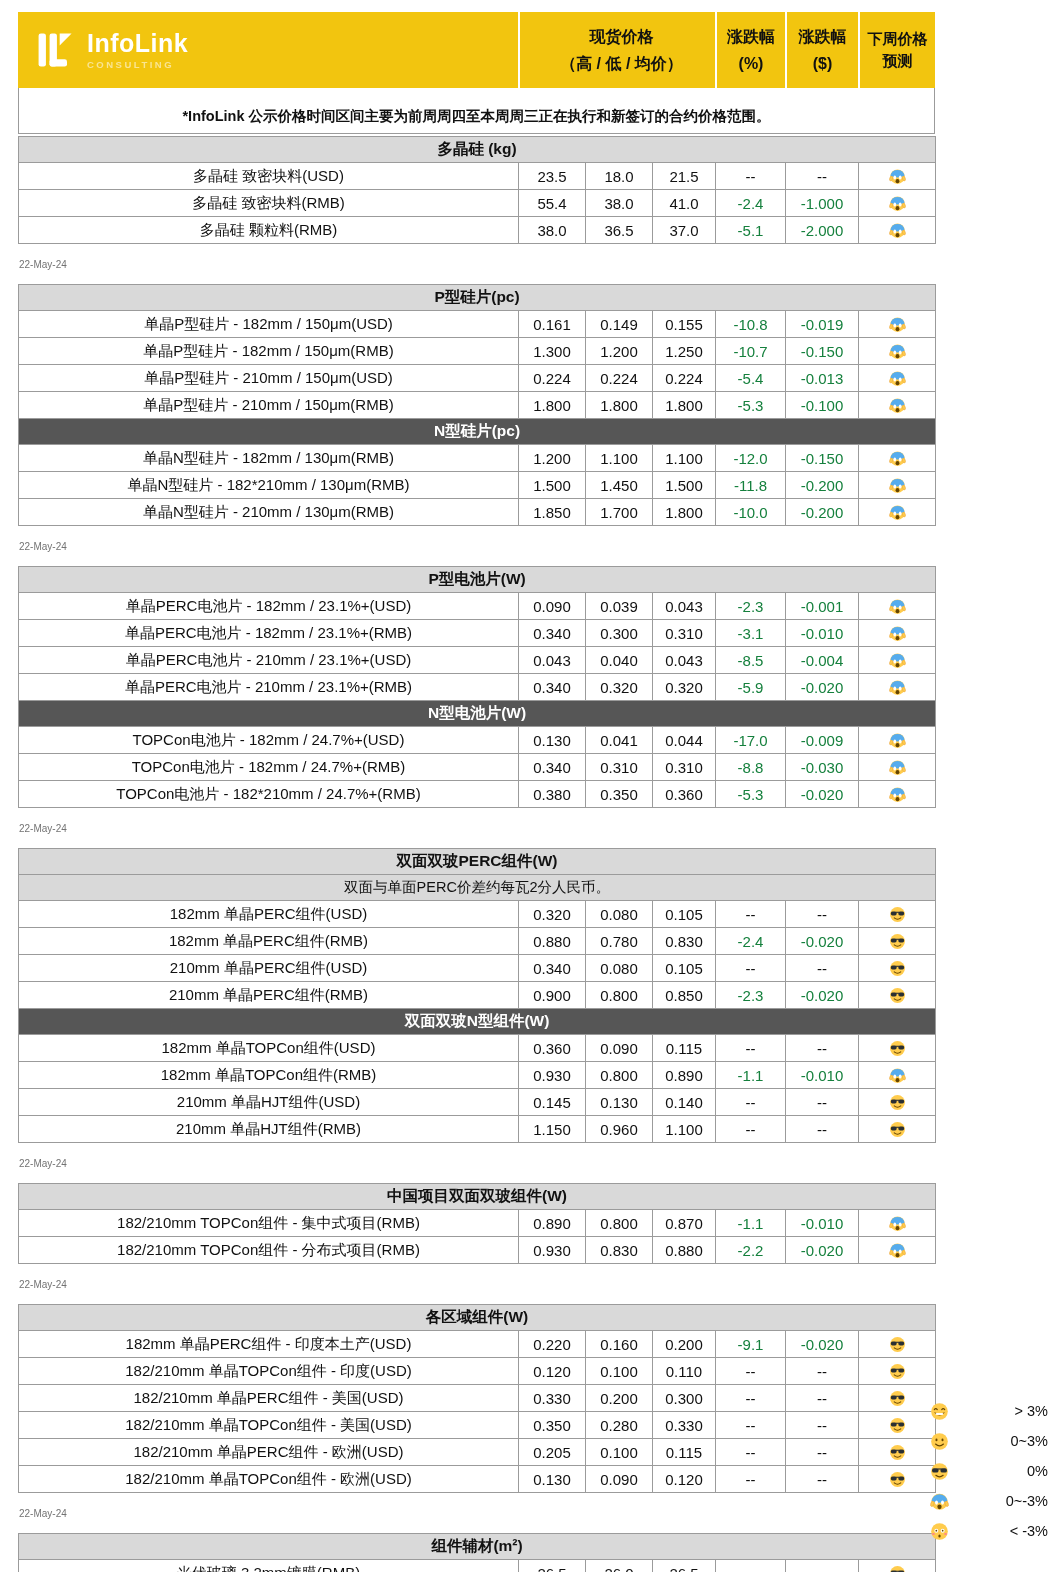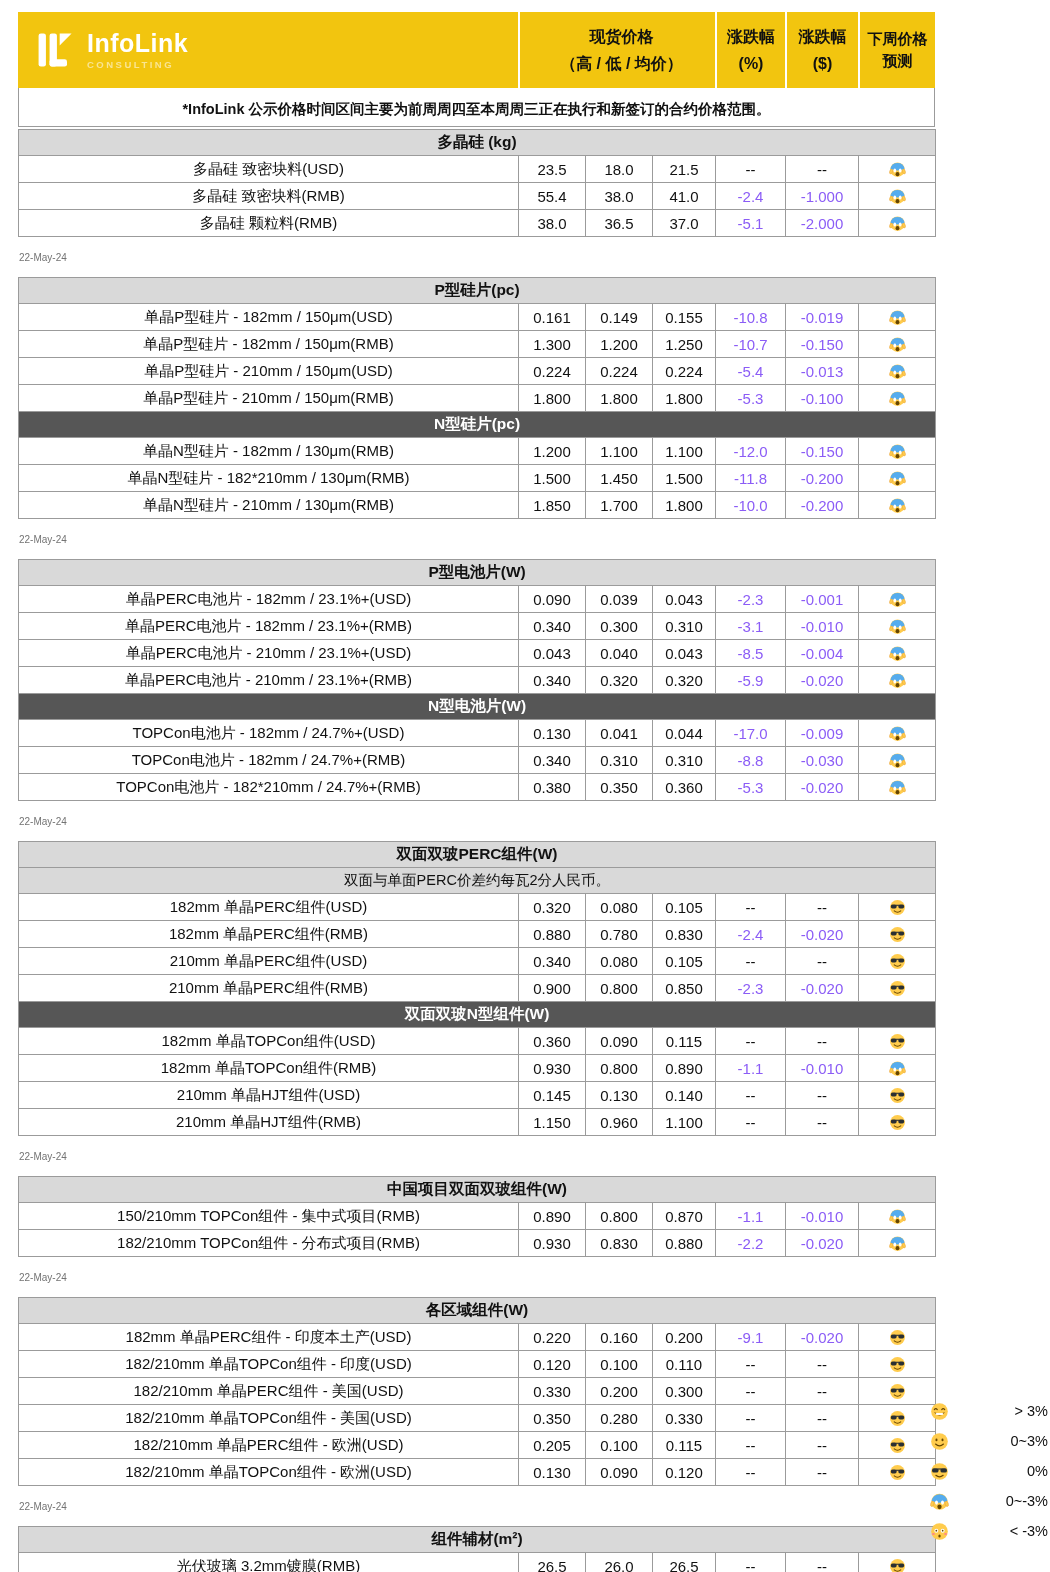--- a/index.html
+++ b/index.html
@@ -21,35 +21,35 @@
   .hcell { border-left:2px solid #fff; display:flex; flex-direction:column; align-items:center; justify-content:center; font-weight:bold; font-size:16px; line-height:1.7; text-align:center; }
   .hcell.spot { width:197px;padding-left:8px; }
   .hcell.pct  { width:70px; }
   .hcell.usd  { width:73px; }
   .hcell.fc   { width:77px; font-size:15px; line-height:1.5; }
 
   
   .note {
     border:1px solid #9b9b9b; border-top:none;
     text-align:center; font-weight:bold; font-size:14.5px;
-    padding:12px 4px 7px 4px; background:#fff;
+    padding:19px 4px 7px 4px; background:#fff;
   }
 
   
   .block { margin-top:2px; }
   table.price { width:100%; border-collapse:collapse; table-layout:fixed; }
   table.price td {
     border:1px solid #9b9b9b; height:27px; font-size:15px;
     text-align:center; padding:0; vertical-align:middle; background:#fff;
   }
   td.lbl { text-align:left; padding-left:6px; font-size:14.5px; }
   tr.sect td { background:#D9D9D9; font-weight:bold; font-size:15.5px; height:26px; }
   tr.sect.dark td { background:#565656; color:#fff; }
   tr.subnote td { background:#D9D9D9; font-weight:normal; font-size:14.5px; height:26px; }
-  td.neg { color:#8b5cf6;margin-top:16px; }
+  td.neg { color:#15803d;margin-top:16px; }
   .date { color:#737373; font-size:10px; margin:15px 0 10px 1px; height:15px; }
 
   
   .legend { position:absolute; left:930px; top:1396px; width:118px; }
   .legend-item { display:flex; align-items:center; height:30px; }
   .legend-label { flex:1; text-align:right; font-size:14.5px; color:#111; }
 
   .emoji { display:inline-flex; width:17px; height:17px; vertical-align:middle; }
   .emoji svg { width:100%; height:100%; }
   .emoji.lg { width:19px; height:19px; }
@@ -654,21 +654,21 @@
               <col style="width: 63px;">
               <col style="width: 70px;">
               <col style="width: 73px;">
               <col style="width: 77px;">
             </colgroup>
             <tbody>
               <tr class="sect">
                 <td colspan="7">中国项目双面双玻组件(W)</td>
               </tr>
               <tr>
-                <td class="lbl">150/210mm TOPCon组件 - 集中式项目(RMB)</td>
+                <td class="lbl">182/210mm TOPCon组件 - 集中式项目(RMB)</td>
                 <td>0.890</td>
                 <td>0.800</td>
                 <td>0.870</td>
                 <td class="neg">-1.1</td>
                 <td class="neg">-0.010</td>
                 <td><span class="emoji">
                     <svg viewBox="0 0 24 24">
                       <circle cx="12" cy="12.3" r="10.2" fill="#FFCC4D"></circle>
                       <path d="M2 11 A10.2 10.2 0 0 1 22 11 Q12 16 2 11 Z" fill="#55ACEE"></path>
                       <ellipse cx="2.9" cy="15" rx="2" ry="3.4" fill="#FFCC4D" stroke="#E8A33D" stroke-width="0.7" transform="rotate(16 2.9 15)"></ellipse>

